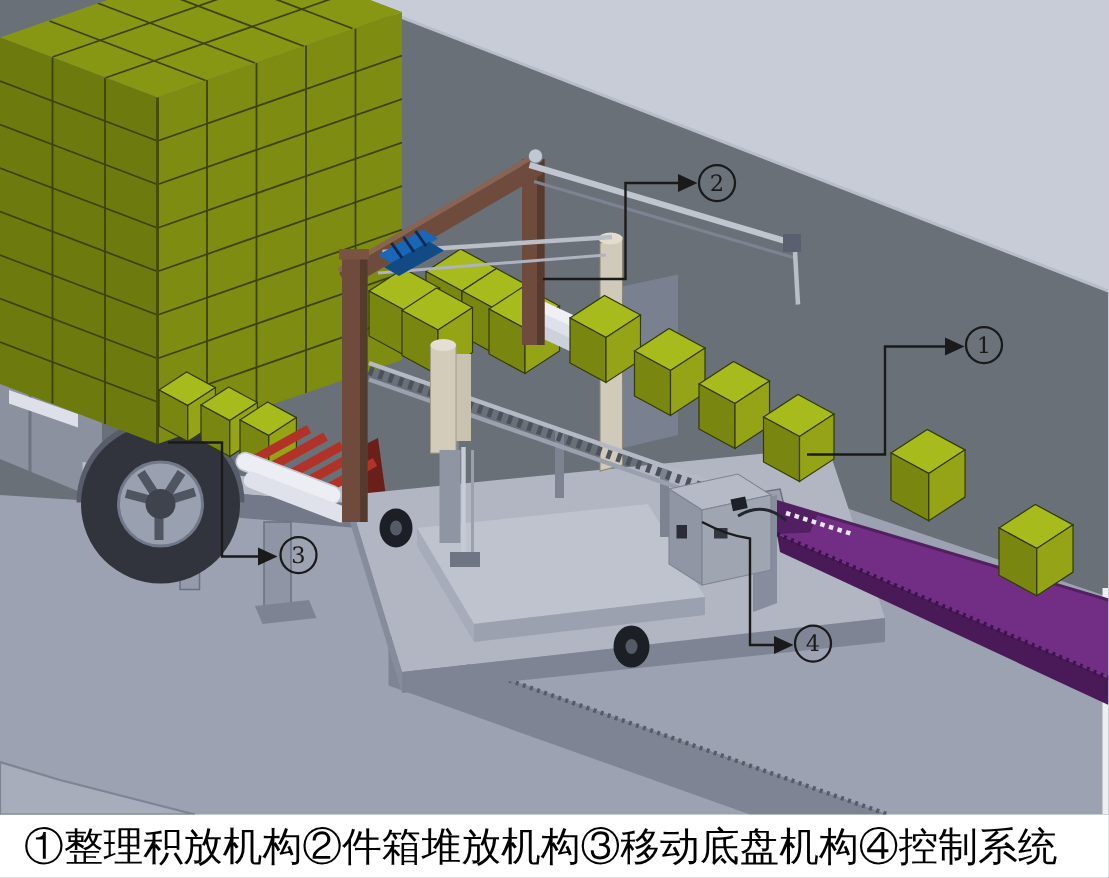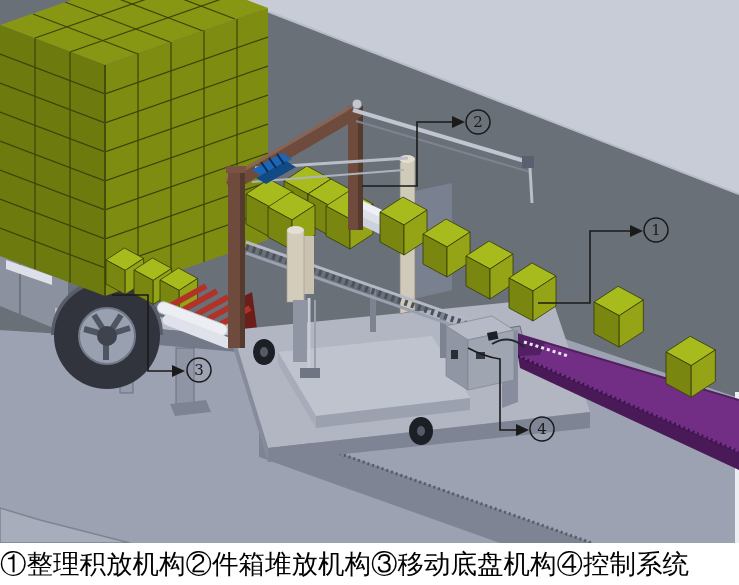--- a/index.html
+++ b/index.html
@@ -2,21 +2,21 @@
 <html style="--wall: #697078; --wall_top: #c7ccd7; --floor: #9ca2b1; --cargo_green_top: #879613; --cargo_green_left: #6d7a0e; --cargo_green_right: #7e8c11; --box_green_top: #a8bb1d; --box_green_left: #79860f; --box_green_right: #94a416; --conveyor_purple: #722d84; --conveyor_purple_dark: #4a1a58; --gantry_brown: #6e4b3c; --gripper_blue: #1a67b8; --roller_red: #b23228; --machine_gray: #b1b6c2; --callout_ink: #1a1a1a;"><head>
 <meta charset="utf-8">
 <style>
   html,body{margin:0;padding:0;background:#fff;}
   #figure{width:739px;height:585px;position:relative;overflow:hidden;
           font-family:"Liberation Sans","DejaVu Sans",sans-serif;}
   #scene{display:block;}
   #caption{width:739px;height:42px;background:#ffffff;color:#000;
            font-family:"Liberation Serif","DejaVu Serif",serif;
            font-size:26.5px;line-height:42px;white-space:nowrap;
-           padding-left:0;box-sizing:border-box;letter-spacing:0;}
+           padding-left:16px;box-sizing:border-box;letter-spacing:0;}
   .callout-line{fill:none;stroke:var(--callout_ink,#1a1a1a);stroke-width:1.6;}
   .callout-circle{fill:rgba(255,255,255,0.02);stroke:var(--callout_ink,#1a1a1a);stroke-width:1.5;}
   .callout-num{font-family:"DejaVu Serif","Liberation Serif",serif;font-size:15px;
                fill:var(--callout_ink,#1a1a1a);text-anchor:middle;}
   .grid{stroke:#3c4408;stroke-width:1.2;}
 </style>
 </head>
 <body>
 
 <div id="figure">

